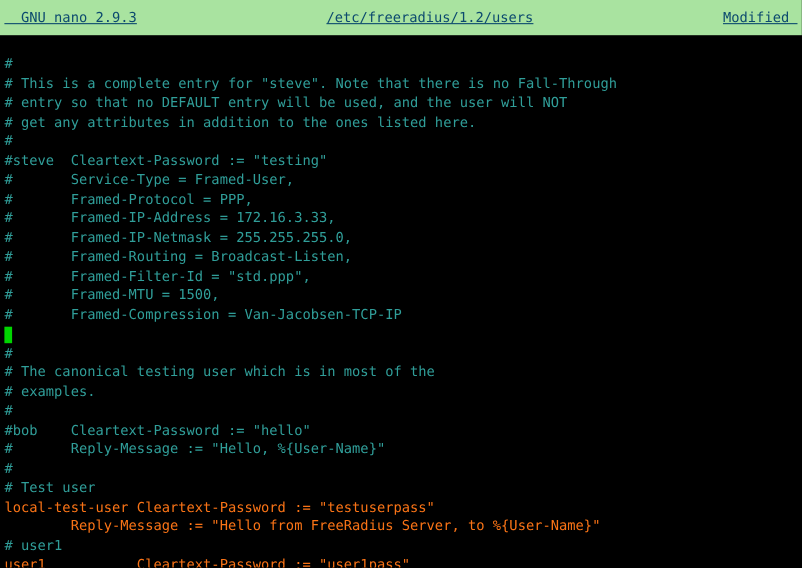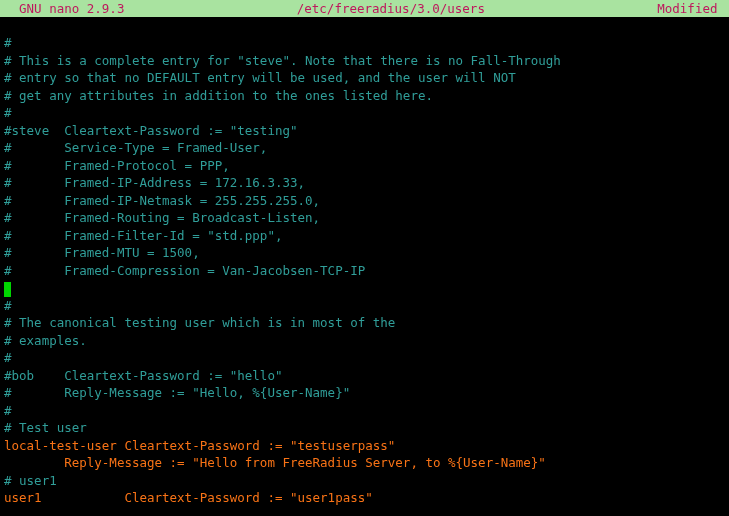--- a/index.html
+++ b/index.html
@@ -7,27 +7,28 @@
     width: 729px;
     height: 516px;
     background: #000000;
     font-family: "DejaVu Sans Mono", "Liberation Mono", monospace;
     font-size: 12.5px;
     line-height: 1.4;
     overflow: hidden;
   }
   .titlebar {
     background: #a9e3a0;
-    color: #be185d;
+    color: #0c4a6e;
     display: flex;
     justify-content: space-between;
     padding: 0 4px;
-    height: 17px;
+    height: 32px;
     align-items: center;
     white-space: pre;
+    text-decoration: underline;
   }
   .titlebar .left, .titlebar .center, .titlebar .right { }
   .content {
     padding: 0 4px;
     white-space: pre;
   }
   .comment  { color: #309e99; }
   .plain    { color: #f97316; }
   .cursor {
     display: inline-block;
@@ -36,17 +37,17 @@
     background: #00d500;
     vertical-align: bottom;
   }
   .line { min-height: 17px; }
 </style>
 </head>
 <body>
 
 <div class="titlebar">
   <span class="left">  GNU nano 2.9.3</span>
-  <span class="center">/etc/freeradius/3.0/users</span>
+  <span class="center">/etc/freeradius/1.2/users</span>
   <span class="right">Modified </span>
 </div>
 
 <div class="content" id="content"><div class="line"><span class="plain"></span></div><div class="line"><span class="comment">#</span></div><div class="line"><span class="comment"># This is a complete entry for "steve". Note that there is no Fall-Through</span></div><div class="line"><span class="comment"># entry so that no DEFAULT entry will be used, and the user will NOT</span></div><div class="line"><span class="comment"># get any attributes in addition to the ones listed here.</span></div><div class="line"><span class="comment">#</span></div><div class="line"><span class="comment">#steve  Cleartext-Password := "testing"</span></div><div class="line"><span class="comment">#       Service-Type = Framed-User,</span></div><div class="line"><span class="comment">#       Framed-Protocol = PPP,</span></div><div class="line"><span class="comment">#       Framed-IP-Address = 172.16.3.33,</span></div><div class="line"><span class="comment">#       Framed-IP-Netmask = 255.255.255.0,</span></div><div class="line"><span class="comment">#       Framed-Routing = Broadcast-Listen,</span></div><div class="line"><span class="comment">#       Framed-Filter-Id = "std.ppp",</span></div><div class="line"><span class="comment">#       Framed-MTU = 1500,</span></div><div class="line"><span class="comment">#       Framed-Compression = Van-Jacobsen-TCP-IP</span></div><div class="line"><span class="cursor"></span></div><div class="line"><span class="comment">#</span></div><div class="line"><span class="comment"># The canonical testing user which is in most of the</span></div><div class="line"><span class="comment"># examples.</span></div><div class="line"><span class="comment">#</span></div><div class="line"><span class="comment">#bob    Cleartext-Password := "hello"</span></div><div class="line"><span class="comment">#       Reply-Message := "Hello, %{User-Name}"</span></div><div class="line"><span class="comment">#</span></div><div class="line"><span class="comment"># Test user</span></div><div class="line"><span class="plain">local-test-user Cleartext-Password := "testuserpass"</span></div><div class="line"><span class="plain">        Reply-Message := "Hello from FreeRadius Server, to %{User-Name}"</span></div><div class="line"><span class="comment"># user1</span></div><div class="line"><span class="plain">user1           Cleartext-Password := "user1pass"</span></div><div class="line"><span class="plain"></span></div></div>
 
 </body></html>

